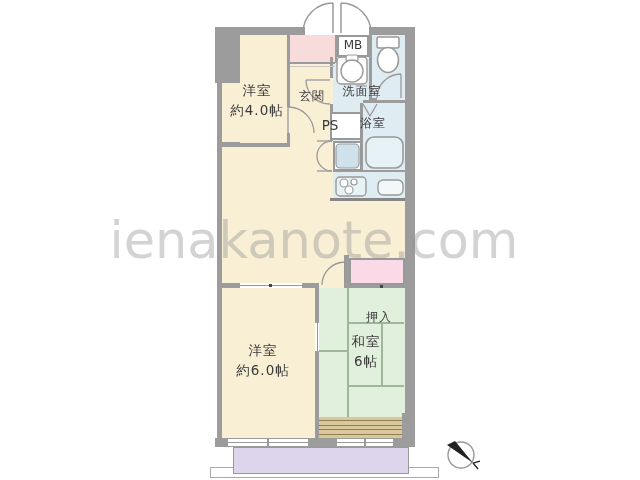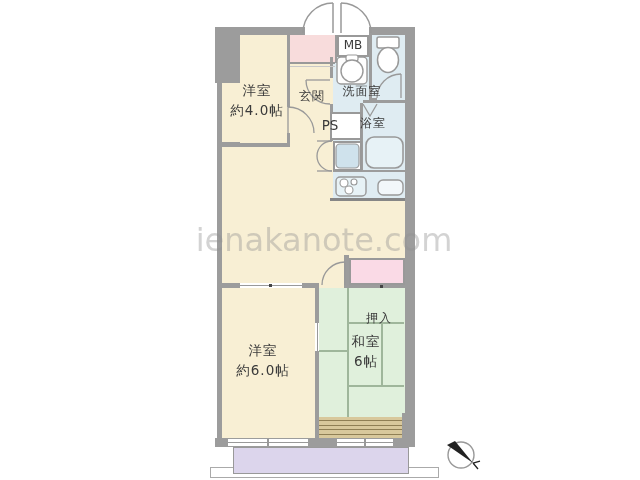--- a/index.html
+++ b/index.html
@@ -15,22 +15,22 @@
   .rail{background:#fff;border:1px solid #aaa;}
   .veranda{background:repeating-linear-gradient(180deg,#d8c89c 0px,#d8c89c 3.5px,#8f7f55 3.5px,#8f7f55 4.5px);}
   .box{position:absolute;background:#fff;border:2px solid #999;box-sizing:border-box;}
   .box-pink{position:absolute;background:#fadae6;border:2px solid #999;box-sizing:border-box;}
   .tatami{position:absolute;background:#9fb69b;}
   .winline{position:absolute;background:#999;}
   .white{position:absolute;background:#fff;}
   .lbl{position:absolute;transform:translate(-50%,-50%);text-align:center;white-space:nowrap;
        letter-spacing:1px;line-height:1.45;}
   .s11{font-size:12px;} .s12{font-size:12px;margin-top:48px;} .s13{font-size:13.5px;}
-  #watermark{position:absolute;left:324px;top:240px;transform:translate(-50%,-50%);
-       font-size:32px;letter-spacing:0px;color:rgba(145,145,145,0.40);white-space:nowrap;z-index:60;}
+  #watermark{position:absolute;left:314px;top:240px;transform:translate(-50%,-50%);
+       font-size:51px;letter-spacing:0px;color:rgba(145,145,145,0.40);white-space:nowrap;z-index:60;}
   svg{position:absolute;left:0;top:0;z-index:40;}
   .lbl{z-index:50;}
   .wall{z-index:20;} .fill{z-index:10;} .box,.box-pink{z-index:30;}
   .tatami,.winline,.white{z-index:25;}
   .tick{position:absolute;background:#444;z-index:26;}
 </style>
 </head>
 <body>
 
 <div id="stage">
@@ -172,21 +172,21 @@
 
   <div class="lbl s12" style="left:312px;top:49px;">玄関</div>
   <div class="lbl s11" style="left:353px;top:46px;letter-spacing:0;">MB</div>
   <div class="lbl s11" style="left:362px;top:92px;">洗面室</div>
   <div class="lbl s13" style="left:257px;top:101px;">
     <div>洋室</div>
     <div>約4.0帖</div>
   </div>
   <div class="lbl s13" style="left:330px;top:126px;letter-spacing:0;">PS</div>
   <div class="lbl s11" style="left:373px;top:124px;">浴室</div>
-  <div class="lbl s12" style="left:379px;top:271px;">押入</div>
+  <div class="lbl s12" style="left:379px;top:271px;font-family:Liberation Mono, monospace;">押入</div>
   <div class="lbl s13" style="left:263px;top:361px;">
     <div>洋室</div>
     <div>約6.0帖</div>
   </div>
   <div class="lbl s13" style="left:366px;top:352px;">
     <div>和室</div>
     <div>6帖</div>
   </div>
 
   <div id="watermark">ienakanote.com</div>

